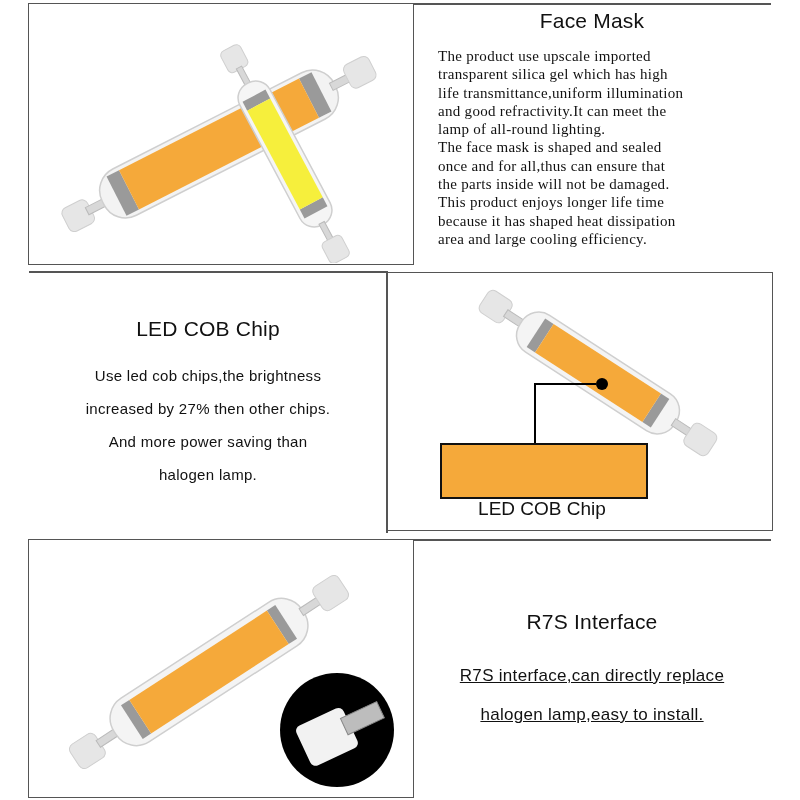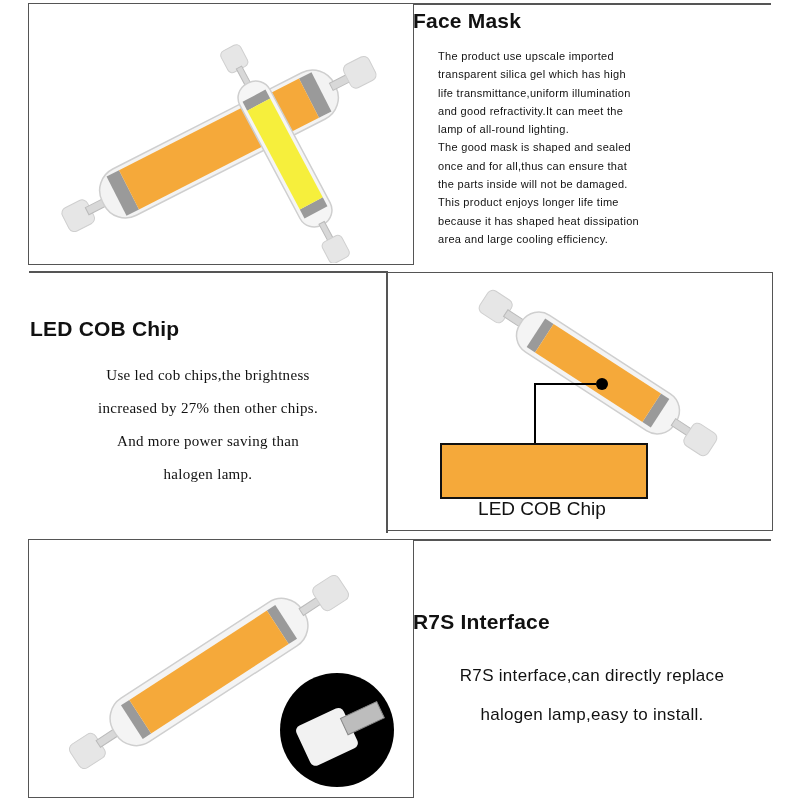--- a/index.html
+++ b/index.html
@@ -2,22 +2,22 @@
 <html><head>
 <meta charset="utf-8">
 <style>
   html, body { margin:0; padding:0; background:#fff; }
   body { width:800px; height:800px; position:relative; overflow:hidden;
          font-family:"Liberation Sans", sans-serif; color:#111; }
   .abs { position:absolute; }
   .box { position:absolute; border:1.5px solid #555; background:#fff; box-sizing:border-box; }
   .line-h { position:absolute; height:2px; background:#555; }
   .line-v { position:absolute; width:2px; background:#555; }
-  .title { position:absolute; font-weight:bold; font-size:21px; letter-spacing:0.2px; }
-  .para-left { position:absolute; font-size:11px; line-height:18.3px; letter-spacing:0.3px; }
+  .title { position:absolute; font-weight:normal; font-size:21px; text-align:center; letter-spacing:0.2px; }
+  .para-left { position:absolute; font-size:15px; line-height:18.3px; letter-spacing:0.3px;font-family:Liberation Serif, serif; }
   .centered-lines { position:absolute; text-align:center; font-size:15px; letter-spacing:0.3px; }
   .centered-lines div { height:33px; line-height:33px; }
   .r7s-lines div { height:39px; line-height:39px; font-size:17px; }
   svg { display:block; }
 </style>
 </head>
 <body>
 
 <div class="box" style="left:28px; top:3px; width:386px; height:262px;">
   <svg width="383" height="259" viewBox="0 0 383 259">
@@ -46,32 +46,32 @@
   </svg>
 </div>
 <div class="line-h" style="left:413px; top:3px; width:358px;"></div>
 <div class="title" style="left:413px; top:9px; width:358px;">Face Mask</div>
 <div class="para-left" style="left:438px; top:47px; width:340px;">
   <div>The product use upscale imported</div>
   <div>transparent silica gel which has high</div>
   <div>life transmittance,uniform illumination</div>
   <div>and good refractivity.It can meet the</div>
   <div>lamp of all-round lighting.</div>
-  <div>The good mask is shaped and sealed</div>
+  <div>The face mask is shaped and sealed</div>
   <div>once and for all,thus can ensure that</div>
   <div>the parts inside will not be damaged.</div>
   <div>This product enjoys longer life time</div>
   <div>because it has shaped heat dissipation</div>
   <div>area and large cooling efficiency.</div>
 </div>
 
 <div class="line-h" style="left:29px; top:271px; width:358px;"></div>
 <div class="line-v" style="left:386px; top:271px; height:262px;"></div>
 <div class="title" style="left:30px; top:317px; width:356px;">LED COB Chip</div>
-<div class="centered-lines" style="left:30px; top:359px; width:356px;font-family:Liberation Serif, serif;">
+<div class="centered-lines" style="left:30px; top:359px; width:356px;">
   <div>Use led cob chips,the brightness</div>
   <div>increased by 27% then other chips.</div>
   <div>And more power saving than</div>
   <div>halogen lamp.</div>
 </div>
 <div class="box" style="left:387px; top:272px; width:386px; height:259px;">
   <svg width="383" height="256" viewBox="0 0 383 256">
     <g transform="translate(210,100) rotate(33)">
       <rect x="-136" y="-13" width="28" height="26" rx="6" fill="#e6e6e6" stroke="#cfcfcf"></rect>
       <rect x="-110" y="-4" width="20" height="8" fill="#d8d8d8" stroke="#bbb"></rect>
@@ -105,16 +105,16 @@
       <circle cx="0" cy="0" r="57" fill="#000"></circle>
       <g transform="rotate(-25)">
         <rect x="-38" y="-20" width="52" height="44" rx="6" fill="#f2f2f2"></rect>
         <rect x="8" y="-9" width="40" height="18" fill="#bdbdbd" stroke="#888"></rect>
       </g>
     </g>
   </svg>
 </div>
 <div class="line-h" style="left:413px; top:539px; width:358px;"></div>
 <div class="title" style="left:413px; top:610px; width:358px;">R7S Interface</div>
-<div class="centered-lines r7s-lines" style="left:413px; top:656px; width:358px;">
+<div class="centered-lines r7s-lines" style="left:413px; top:656px; width:358px;text-decoration:underline;">
   <div>R7S interface,can directly replace</div>
   <div>halogen lamp,easy to install.</div>
 </div>
 
 </body></html>

